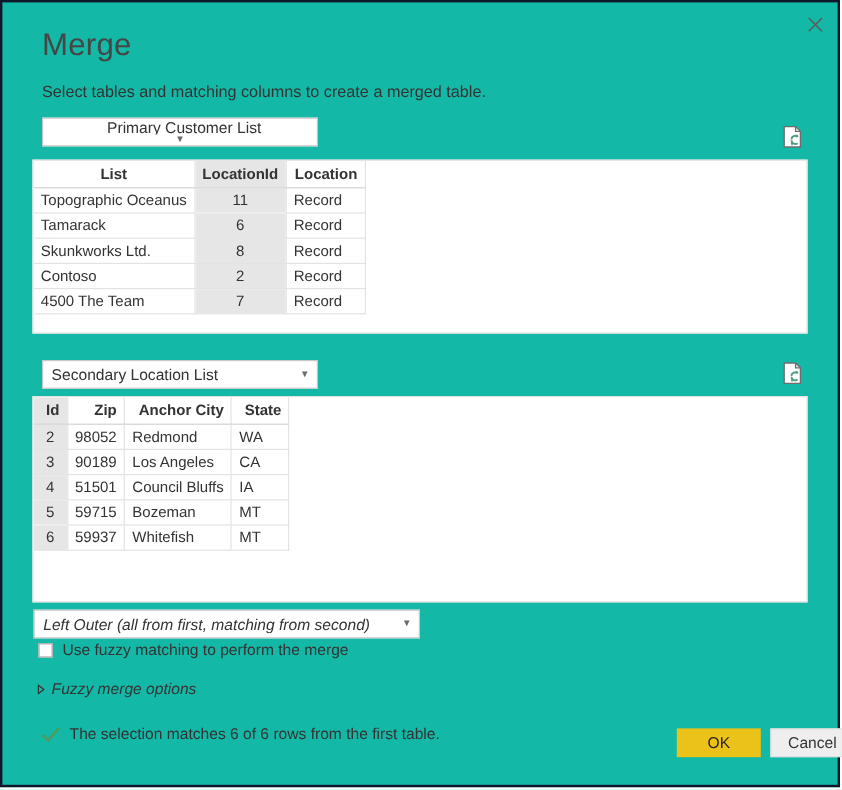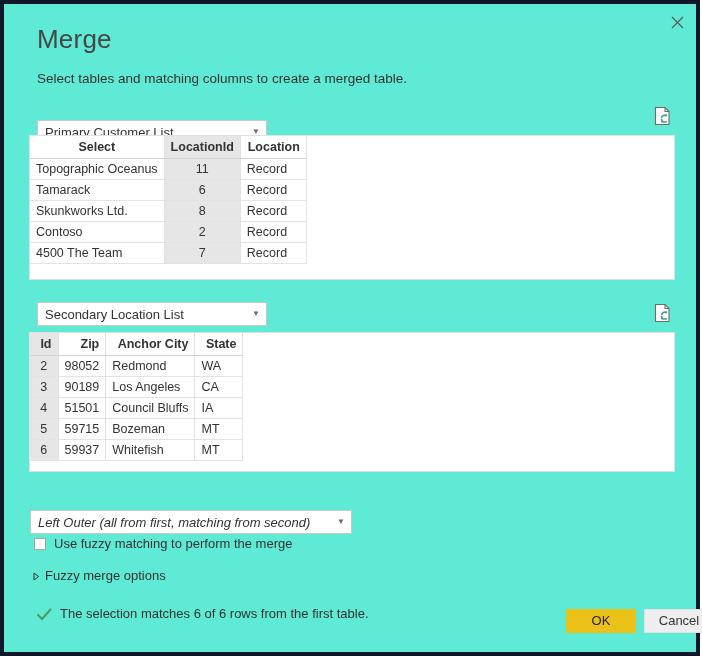--- a/index.html
+++ b/index.html
@@ -12,22 +12,22 @@
     height: 658px;
     font-family: "Liberation Sans", sans-serif;
     color: #333333;
     overflow: hidden;
   }
 
   .dialog {
     position: relative;
     width: 700px;
     height: 656px;
-    border: 4px solid #0f172a;
-    background: #5eead4;
+    border: 2px solid #0f172a;
+    background: #14b8a6;
     box-sizing: border-box;
   }
 
   
   .close-btn {
     position: absolute;
     top: 4px;
     right: 4px;
     width: 30px;
     height: 28px;
@@ -82,21 +82,21 @@
     overflow: hidden;
   }
   .combo .combo-arrow {
     width: 20px;
     text-align: center;
     font-size: 8px;
     color: #6a6a6a;
     line-height: 1;
     padding-bottom: 1px;
   }
-  #combo-primary { left: 33px; top: 116px; }
+  #combo-primary { left: 33px; top: 96px; flex-direction: column; }
   #combo-secondary { left: 33px; top: 298px; }
 
   
   .page-icon {
     position: absolute;
     width: 22px;
     height: 24px;
     cursor: pointer;
   }
   #page-icon-primary { left: 648px; top: 100px; }
@@ -106,21 +106,21 @@
   .preview-panel {
     position: absolute;
     left: 25px;
     border: 1px solid #e1e1e1;
     background: #ffffff;
     box-sizing: border-box;
     width: 646px;
     overflow: hidden;
   }
   #panel-primary { top: 131px; height: 145px; }
-  #panel-secondary { top: 328px; height: 140px; }
+  #panel-secondary { top: 328px; height: 172px; }
 
   table.grid {
     border-collapse: collapse;
     table-layout: fixed;
     font-size: 12.5px;
     color: #333333;
     margin: 0;
   }
   table.grid th,
   table.grid td {
@@ -205,20 +205,21 @@
     width: 10px;
     margin-right: 4px;
     display: flex;
     align-items: center;
     justify-content: center;
   }
   .expander .expander-label {
     font-size: 13px;
     color: #333333;
     line-height: 14px;
+    font-style: italic;
   }
 
   
   .status {
     position: absolute;
     left: 30px;
     top: 601px;
     display: flex;
     align-items: center;
   }
@@ -297,21 +298,21 @@
 
   <div class="preview-panel" id="panel-primary">
     <table class="grid" id="grid-primary">
         <colgroup>
           <col style="width: 120px;">
           <col style="width: 76px;">
           <col style="width: 66px;">
         </colgroup>
         <thead>
           <tr>
-            <th class="center">Select</th>
+            <th class="center">List</th>
             <th class="center sel">LocationId</th>
             <th class="left">Location</th>
           </tr>
         </thead>
         <tbody>
           <tr>
             <td class="">Topographic Oceanus</td>
             <td class="num sel">11</td>
             <td class="">Record</td>
           </tr>

